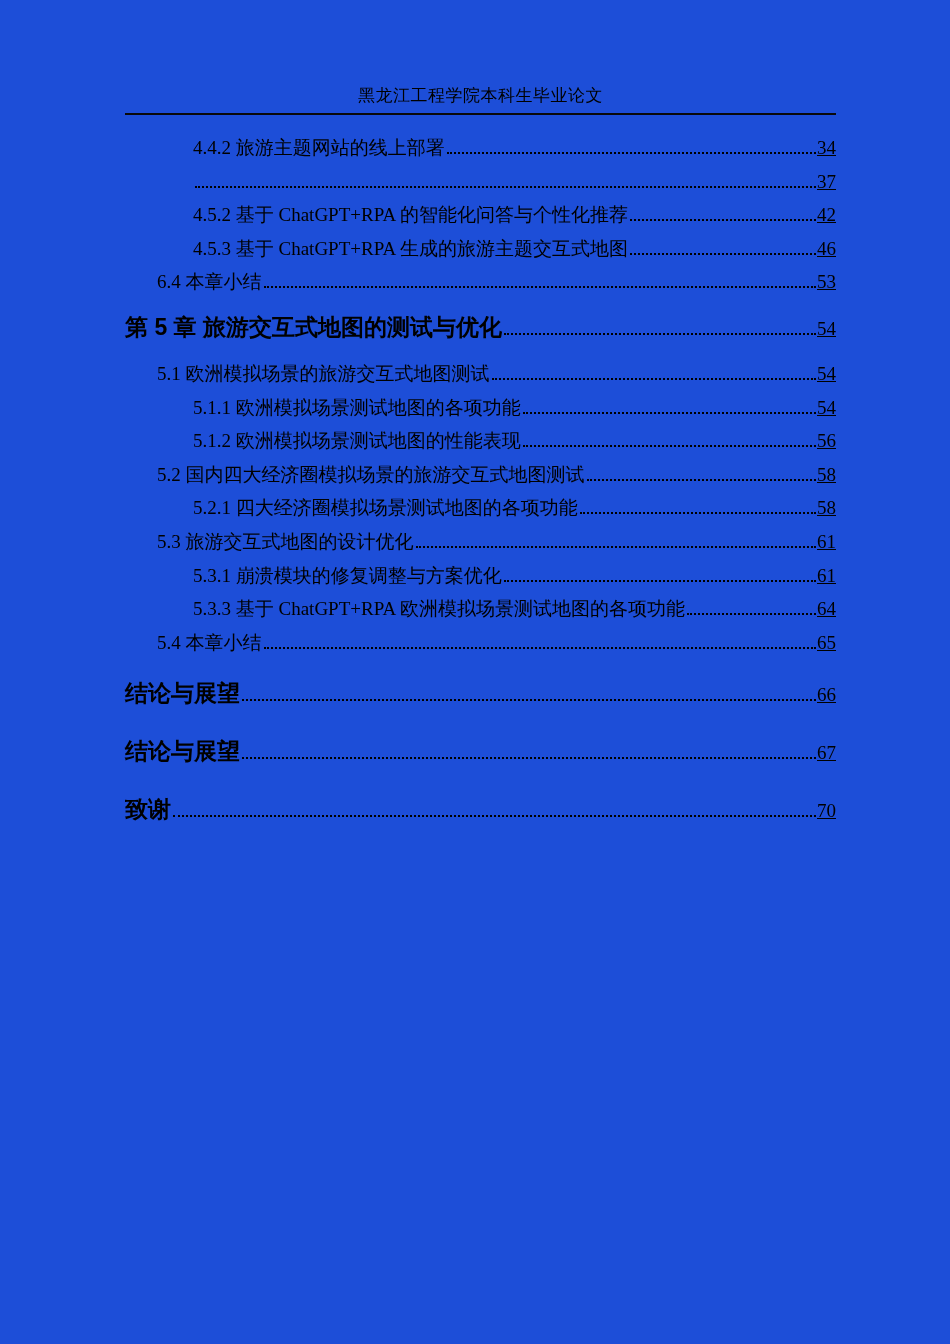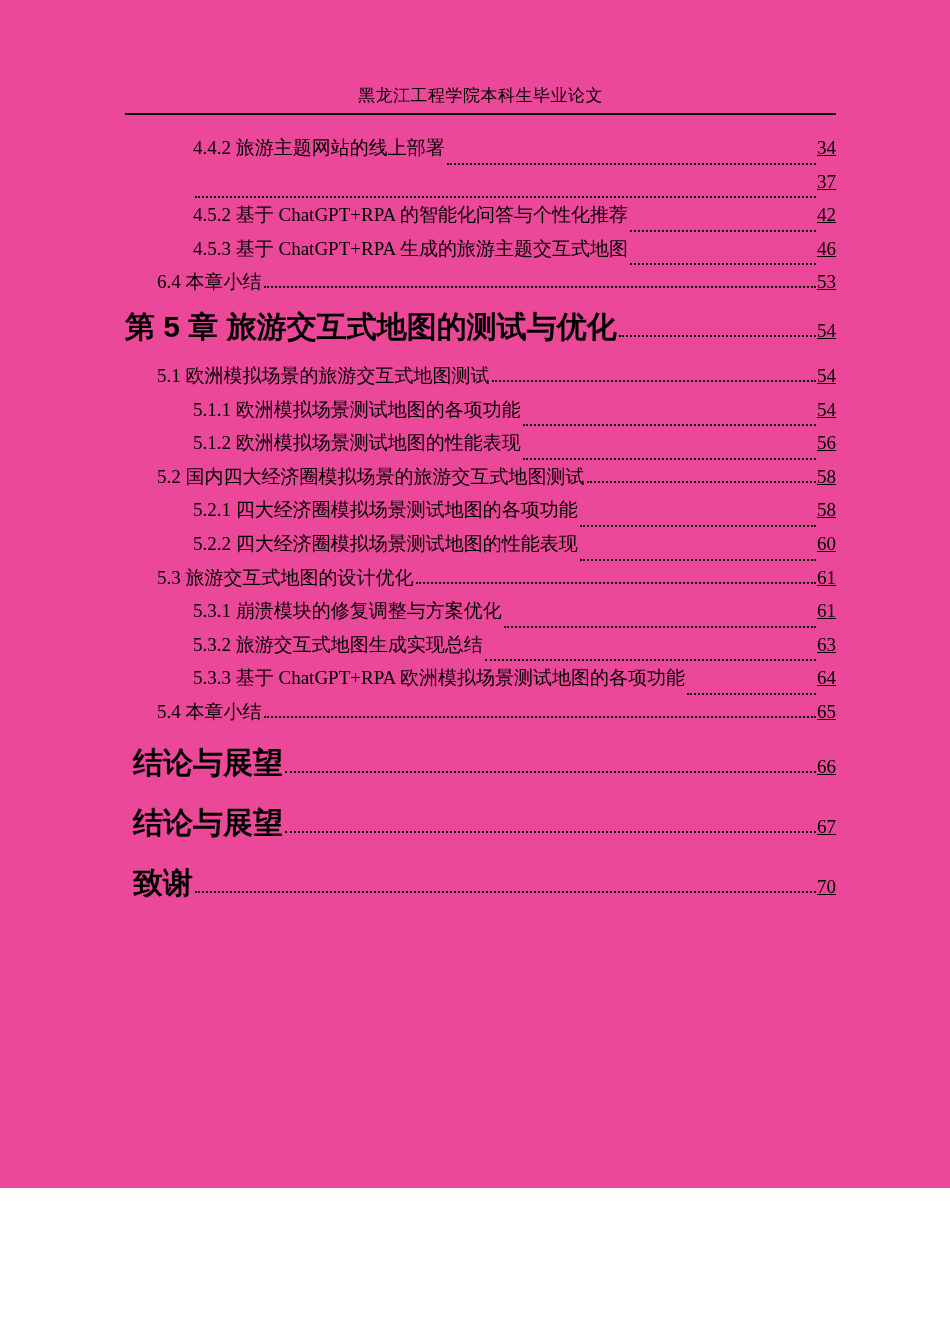--- a/index.html
+++ b/index.html
@@ -3,22 +3,22 @@
 <meta charset="utf-8">
 <style>
   html, body {
     margin: 0;
     padding: 0;
     background: #ffffff;
   }
   .page {
     position: relative;
     width: 950px;
-    height: 1188px;
-    background: #ec4899;
+    height: 1344px;
+    background: #1d4ed8;
     overflow: hidden;
     font-family: "Liberation Serif", "DejaVu Serif", serif;
     color: #000000;
   }
 
   
   .page-header {
     position: absolute;
     top: 86px;
     left: 125px;
@@ -52,36 +52,35 @@
     min-width: 10px;
     border-bottom: 2px dotted #000000;
     margin: 0 1px 0 2px;
   }
   .row .num {
     white-space: nowrap;
     font-size: 19px;
     text-decoration: underline;
   }
   .lv2 { padding-left: 32px; }
-  .lv3 { padding-left: 68px; align-items: flex-end; }
+  .lv3 { padding-left: 68px; }
 
   .row-chapter {
     margin: 6px 0;
     line-height: 44px;
   }
   .row-chapter .t,
   .row-tail .t {
     font-family: "Liberation Sans", "DejaVu Sans", sans-serif;
     font-weight: bold;
-    font-size: 30px;
+    font-size: 23px;
   }
   .row-tail {
     margin-top: 12px;
     line-height: 44px;
-    margin-left: 8px;
   }
 </style>
 </head>
 <body>
 
 <div class="page">
   <div class="page-header">
     <span>黑龙江工程学院本科生毕业论文</span>
   </div>
   <div class="toc" id="toc">
@@ -132,39 +131,29 @@
       <div class="row lv2">
         <span class="t">5.2 国内四大经济圈模拟场景的旅游交互式地图测试</span>
         <span class="leader"></span>
         <span class="num">58</span>
       </div>
       <div class="row lv3">
         <span class="t">5.2.1 四大经济圈模拟场景测试地图的各项功能</span>
         <span class="leader"></span>
         <span class="num">58</span>
       </div>
-      <div class="row lv3">
-        <span class="t">5.2.2 四大经济圈模拟场景测试地图的性能表现</span>
-        <span class="leader"></span>
-        <span class="num">60</span>
-      </div>
       <div class="row lv2">
         <span class="t">5.3 旅游交互式地图的设计优化</span>
         <span class="leader"></span>
         <span class="num">61</span>
       </div>
       <div class="row lv3">
         <span class="t">5.3.1 崩溃模块的修复调整与方案优化</span>
         <span class="leader"></span>
         <span class="num">61</span>
-      </div>
-      <div class="row lv3">
-        <span class="t">5.3.2 旅游交互式地图生成实现总结</span>
-        <span class="leader"></span>
-        <span class="num">63</span>
       </div>
       <div class="row lv3">
         <span class="t">5.3.3 基于 ChatGPT+RPA 欧洲模拟场景测试地图的各项功能</span>
         <span class="leader"></span>
         <span class="num">64</span>
       </div>
       <div class="row lv2">
         <span class="t">5.4 本章小结</span>
         <span class="leader"></span>
         <span class="num">65</span>

